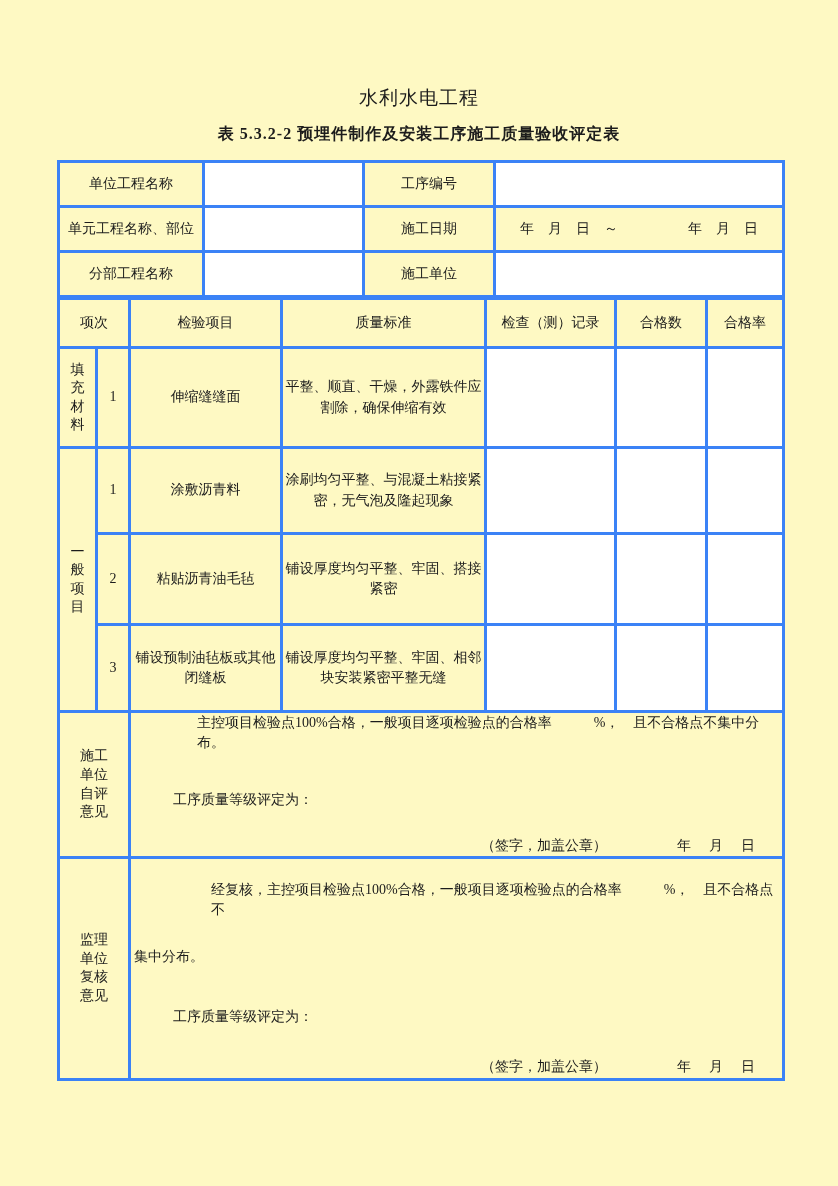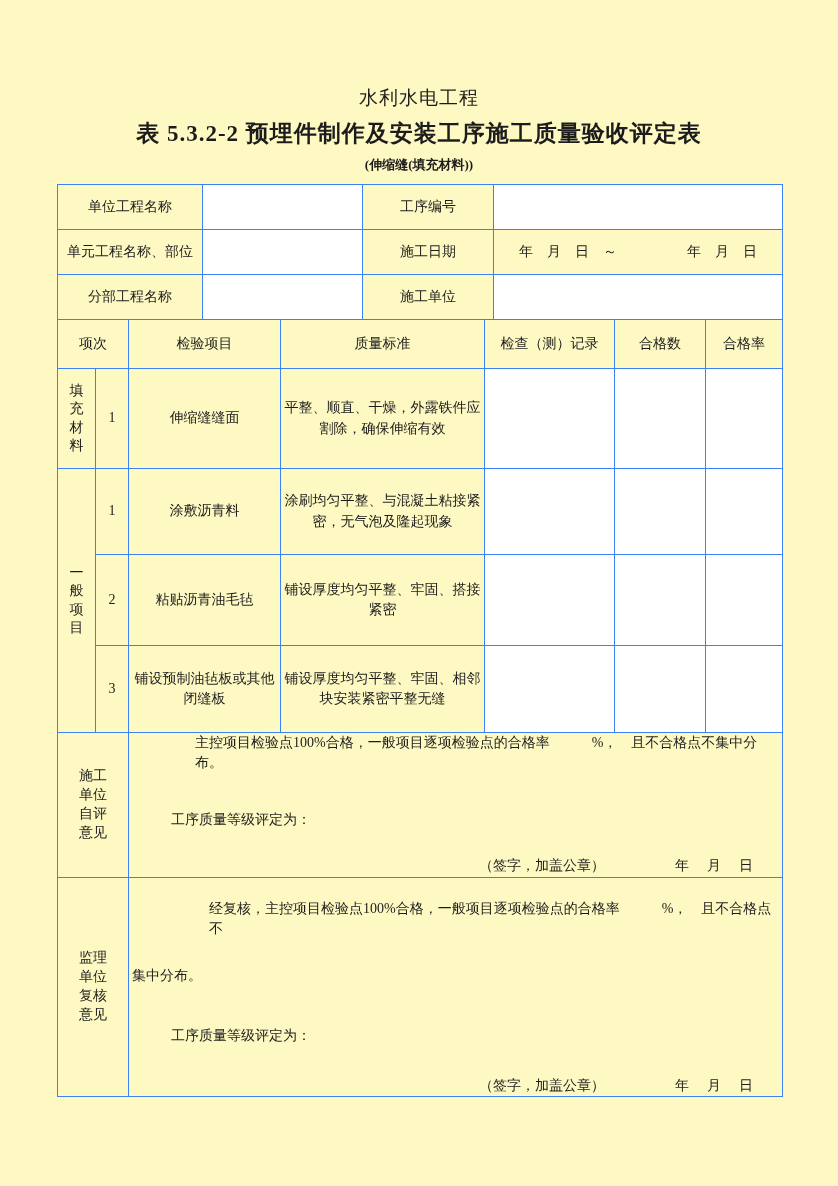--- a/index.html
+++ b/index.html
@@ -19,21 +19,21 @@
   .title-block {
     text-align: center;
     padding-top: 86px;
   }
   .doc-heading {
     font-size: 19px;
     line-height: 24px;
     letter-spacing: 1px;
   }
   .doc-title {
-    font-size: 23px;
+    font-size: 16px;
     font-weight: bold;
     line-height: 30px;
     margin-top: 9px;
     letter-spacing: 1px;
   }
   .doc-subtitle {
     font-size: 13px;
     font-weight: bold;
     line-height: 17px;
     margin-top: 7px;
@@ -42,21 +42,21 @@
     width: 725px;
     margin-left: 57px;
     margin-top: 11px;
   }
   table {
     border-collapse: collapse;
     table-layout: fixed;
     width: 725px;
   }
   td, th {
-    border: 1px solid #3b82f6;
+    border: 3px solid #3b82f6;
     font-size: 14px;
     font-weight: normal;
     text-align: center;
     vertical-align: middle;
     padding: 0;
     line-height: 1.45;
     overflow: hidden;
   }
   .main-table { margin-top: -1px; }
   .info-table tr { height: 45px; }
@@ -99,21 +99,20 @@
   .blank-cell { background: #ffffff; }
 </style>
 </head>
 <body>
 
 <div class="page">
 
   <div class="title-block">
     <div class="doc-heading">水利水电工程</div>
     <div class="doc-title">表 5.3.2-2 预埋件制作及安装工序施工质量验收评定表</div>
-    <div class="doc-subtitle">(伸缩缝(填充材料))</div>
   </div>
 
   <div class="tables">
 
     <table class="info-table">
       <colgroup>
         <col style="width:145px">
           <col style="width:160px">
           <col style="width:131px">
           <col style="width:289px">

